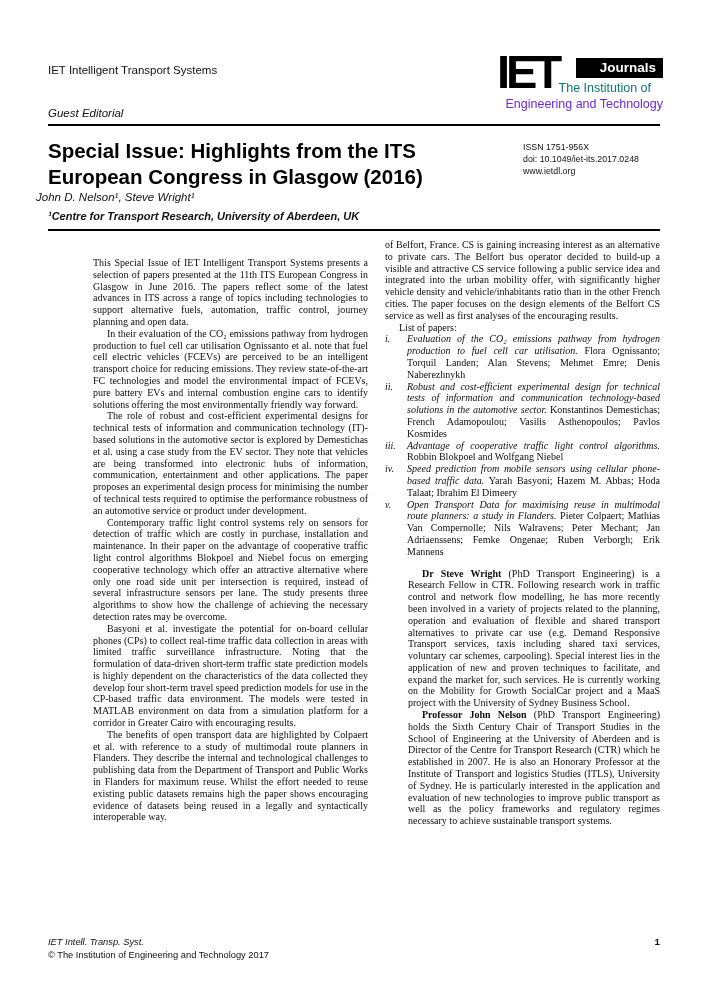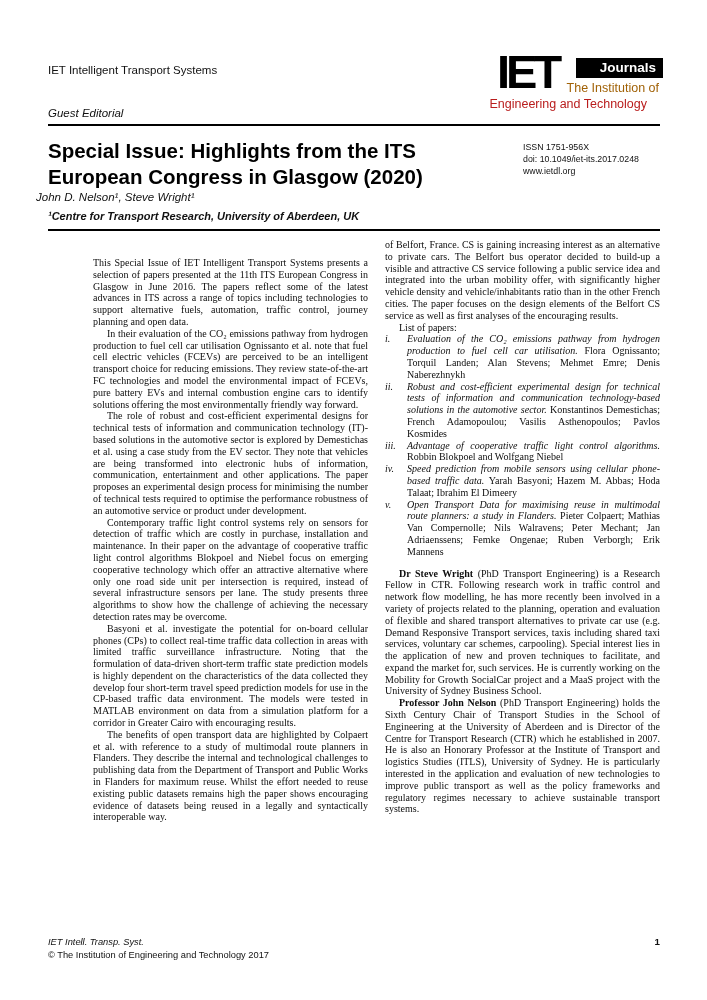--- a/index.html
+++ b/index.html
@@ -8,43 +8,43 @@
     position:relative; width:707px; height:1000px; background:#ffffff;
     margin:0 auto; overflow:hidden; color:#111;
     font-family:"Liberation Sans", sans-serif;
   }
   
   .journal-name { position:absolute; left:48px; top:64px; font-size:11.5px; color:#111; }
   .section-label { position:absolute; left:48px; top:107px; font-size:11.5px; font-style:italic; color:#111; }
   .logo { position:absolute; left:497px; top:48px; width:166px; height:66px; }
   .logo-iet { position:absolute; left:0; top:0; font-size:47px; font-weight:900; letter-spacing:-4px; line-height:1; color:#000; font-family:"Liberation Sans", sans-serif; }
   .logo-journals { position:absolute; left:79px; top:10px; width:87px; height:20px; background:#000; color:#fff; font-size:13.5px; font-weight:bold; text-align:center; line-height:20px;padding-left:17px; }
-  .logo-line1 { position:absolute; right:4px; top:33px; font-size:12.5px; color:#a16207; white-space:nowrap; }
-  .logo-line2 { position:absolute; right:16px; top:49px; font-size:12.5px; color:#b91c1c; white-space:nowrap; }
+  .logo-line1 { position:absolute; right:12px; top:33px; font-size:12.5px; color:#0f766e; white-space:nowrap; }
+  .logo-line2 { position:absolute; right:0; top:49px; font-size:12.5px; color:#6d28d9; white-space:nowrap; }
   .rule { position:absolute; left:48px; width:612px; height:2px; background:#000; }
   .rule1 { top:124px; }
   .rule2 { top:229px; height:1.6px; }
   
   .paper-title-main { position:absolute; left:48px; top:138px; font-size:20.5px; font-weight:bold; line-height:26px; color:#000; }
   .issn-block { position:absolute; left:523px; top:141px; font-size:8.8px; line-height:12px; color:#111; }
   .authors-line { position:absolute; left:36px; top:191px; font-size:11.5px; font-style:italic; color:#111; }
   .affiliation-line { position:absolute; left:48px; top:210px; font-size:11px; font-style:italic; font-weight:bold; color:#111; }
   
   .body-cols { position:absolute; left:48px; top:239px; width:612px; display:flex; gap:17px;
     font-family:"Liberation Serif", serif; font-size:10px; line-height:11.8px; color:#0d0d0d; }
   .col { width:297.5px; text-align:justify; }
   .col-left { padding-top:18px;margin-left:45px; }
   .para { margin:0; }
   .para.indent { text-indent:14px; }
   .list-heading { text-indent:14px; }
   .paper-item { display:flex; }
   .paper-num { flex:0 0 22px; font-style:italic; }
   .paper-body { flex:1; text-align:justify; }
   .paper-title { font-style:italic; }
-  .bios { margin-top:10px; }
+  .bios { margin-top:10px;margin-left:23px; }
   .bio-name { font-weight:bold; }
   
   .foot-left { position:absolute; left:48px; top:936px; font-size:9.3px; line-height:12.5px; color:#111; }
   .foot-journal { font-style:italic; }
   .foot-page { position:absolute; right:47px; top:936px; font-size:9.8px; font-weight:bold; color:#111; }
 </style>
 </head>
 <body>
 
 <div class="page">
@@ -56,21 +56,21 @@
     <div class="logo-iet">IET</div>
     <div class="logo-journals">Journals</div>
     <div class="logo-line1">The Institution of</div>
     <div class="logo-line2">Engineering and Technology</div>
   </div>
 
   <div class="rule rule1"></div>
 
   <div class="paper-title-main">
     <div>Special Issue: Highlights from the ITS</div>
-    <div>European Congress in Glasgow (2020)</div>
+    <div>European Congress in Glasgow (2016)</div>
   </div>
 
   <div class="issn-block">
     <div>ISSN 1751-956X</div>
     <div>doi: 10.1049/iet-its.2017.0248</div>
     <div>www.ietdl.org</div>
   </div>
 
   <div class="authors-line">John D. Nelson¹, Steve Wright¹</div>
   <div class="affiliation-line">¹Centre for Transport Research, University of Aberdeen, UK</div>

